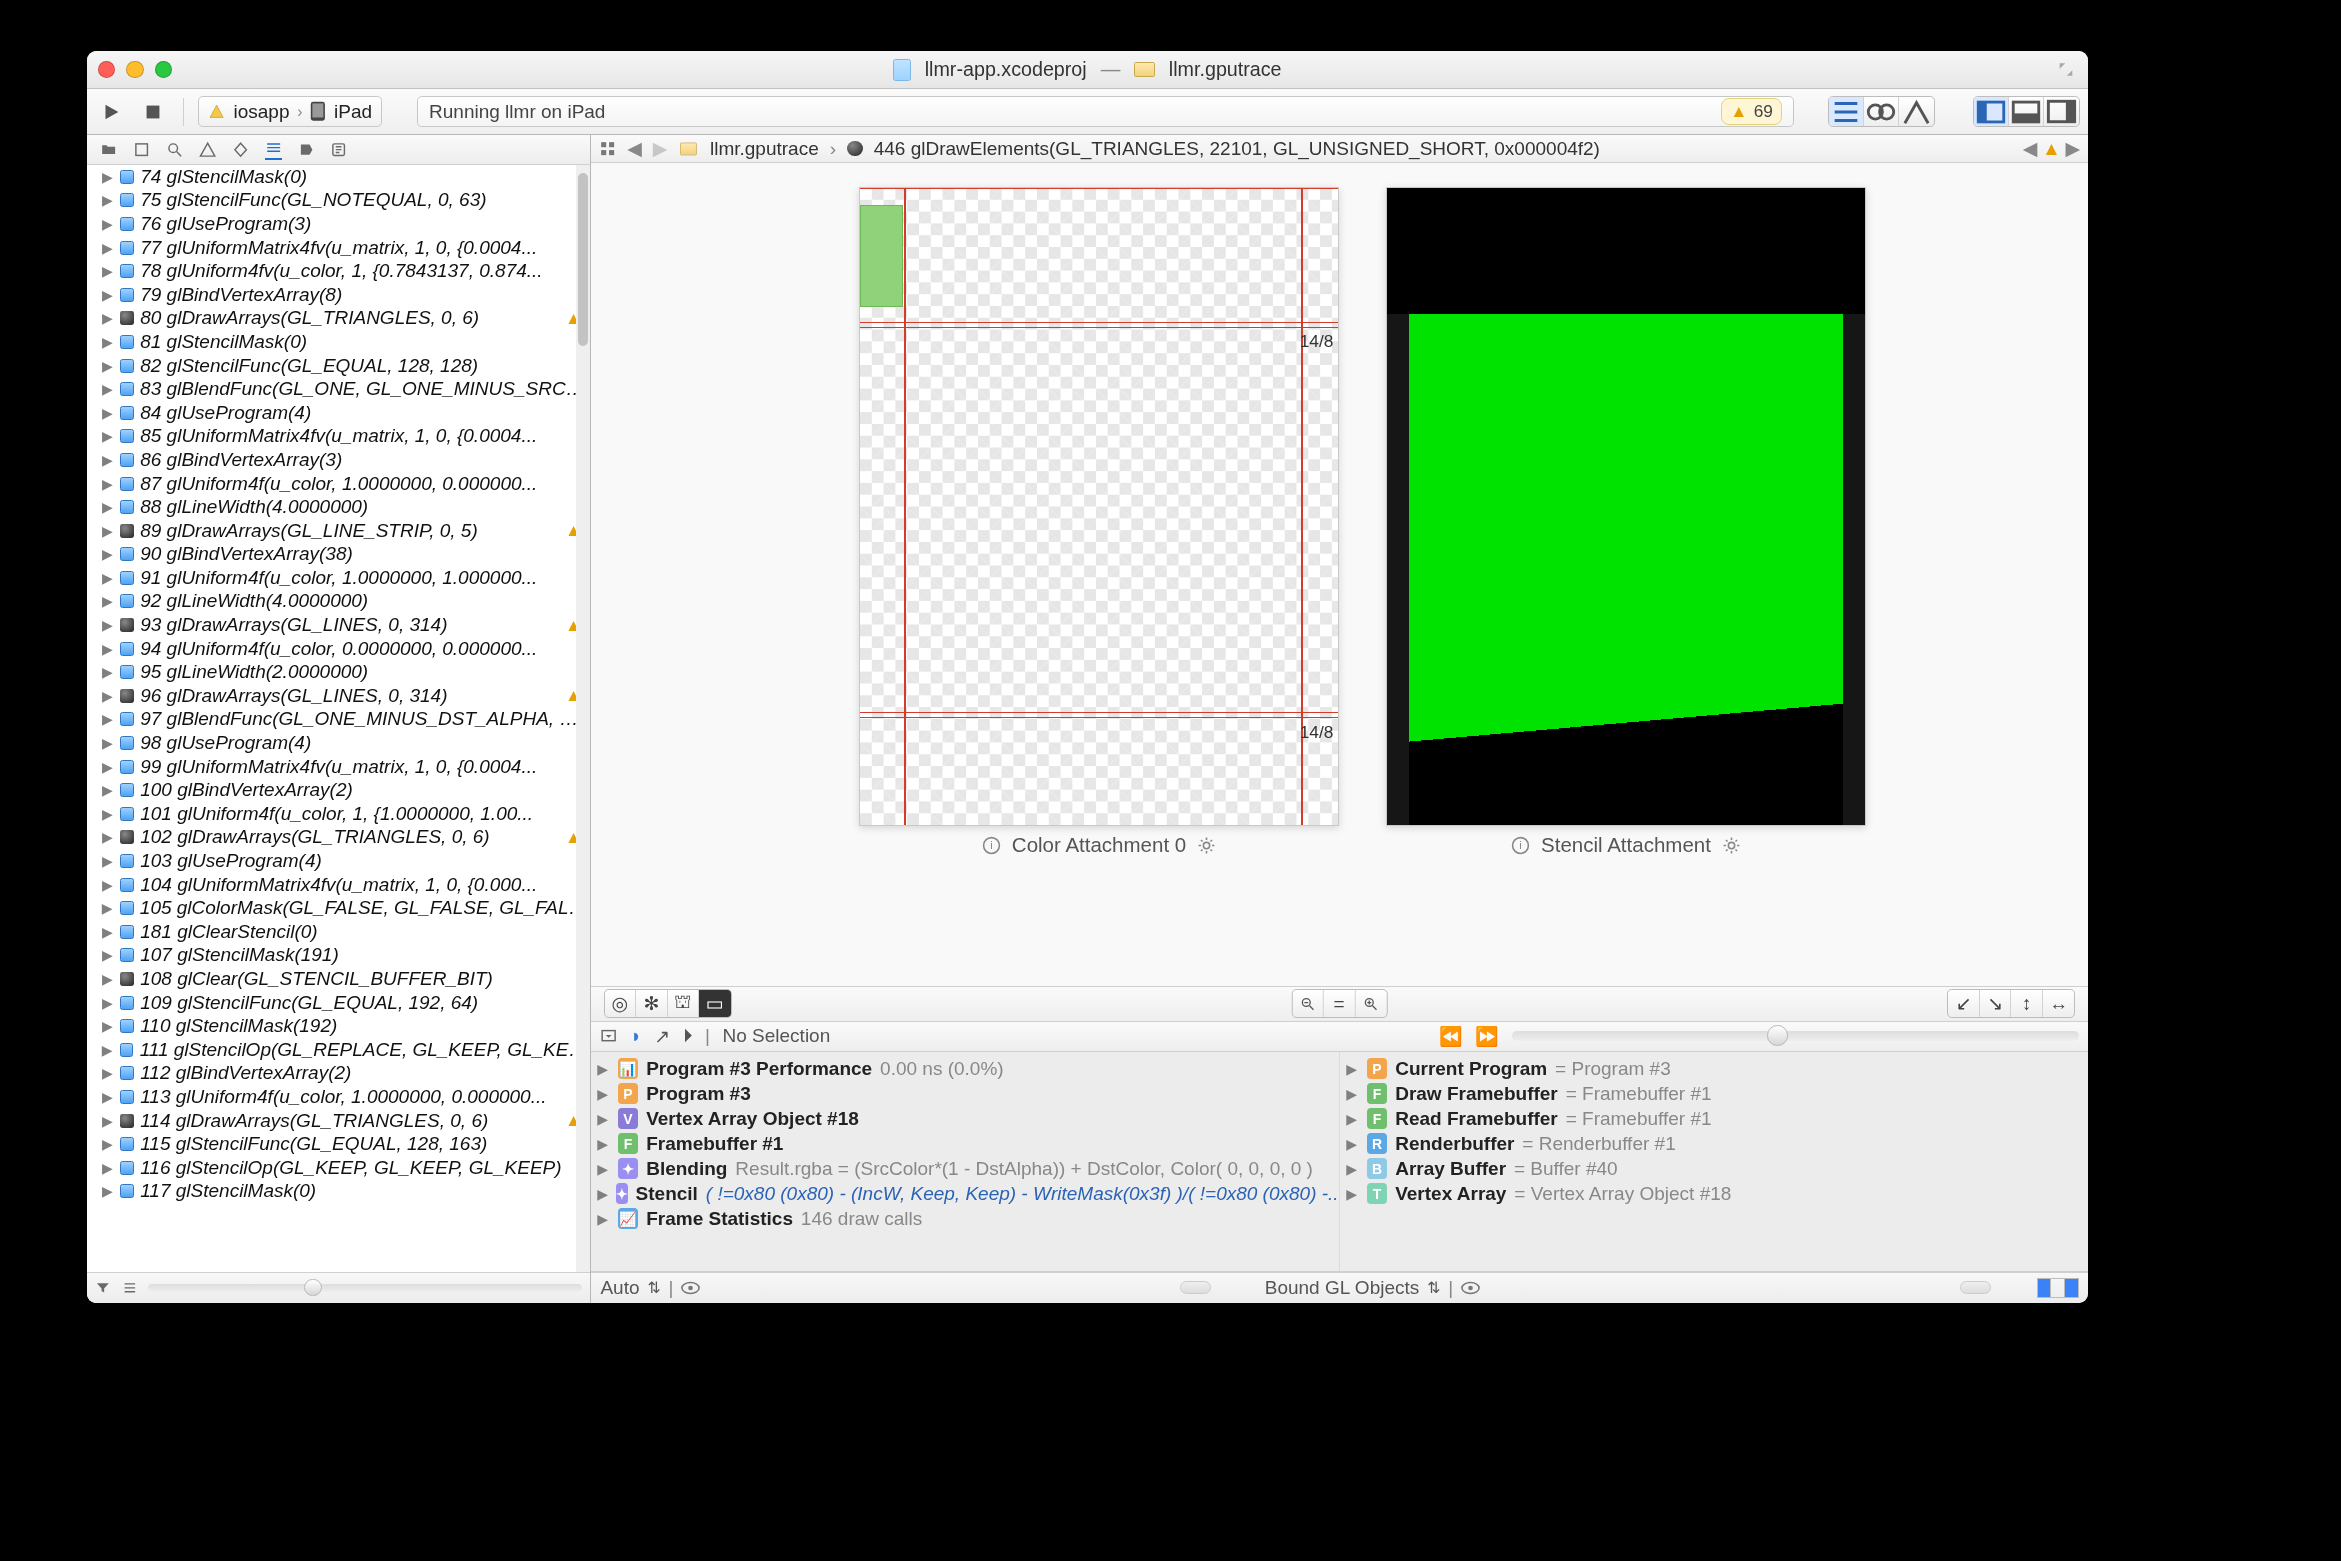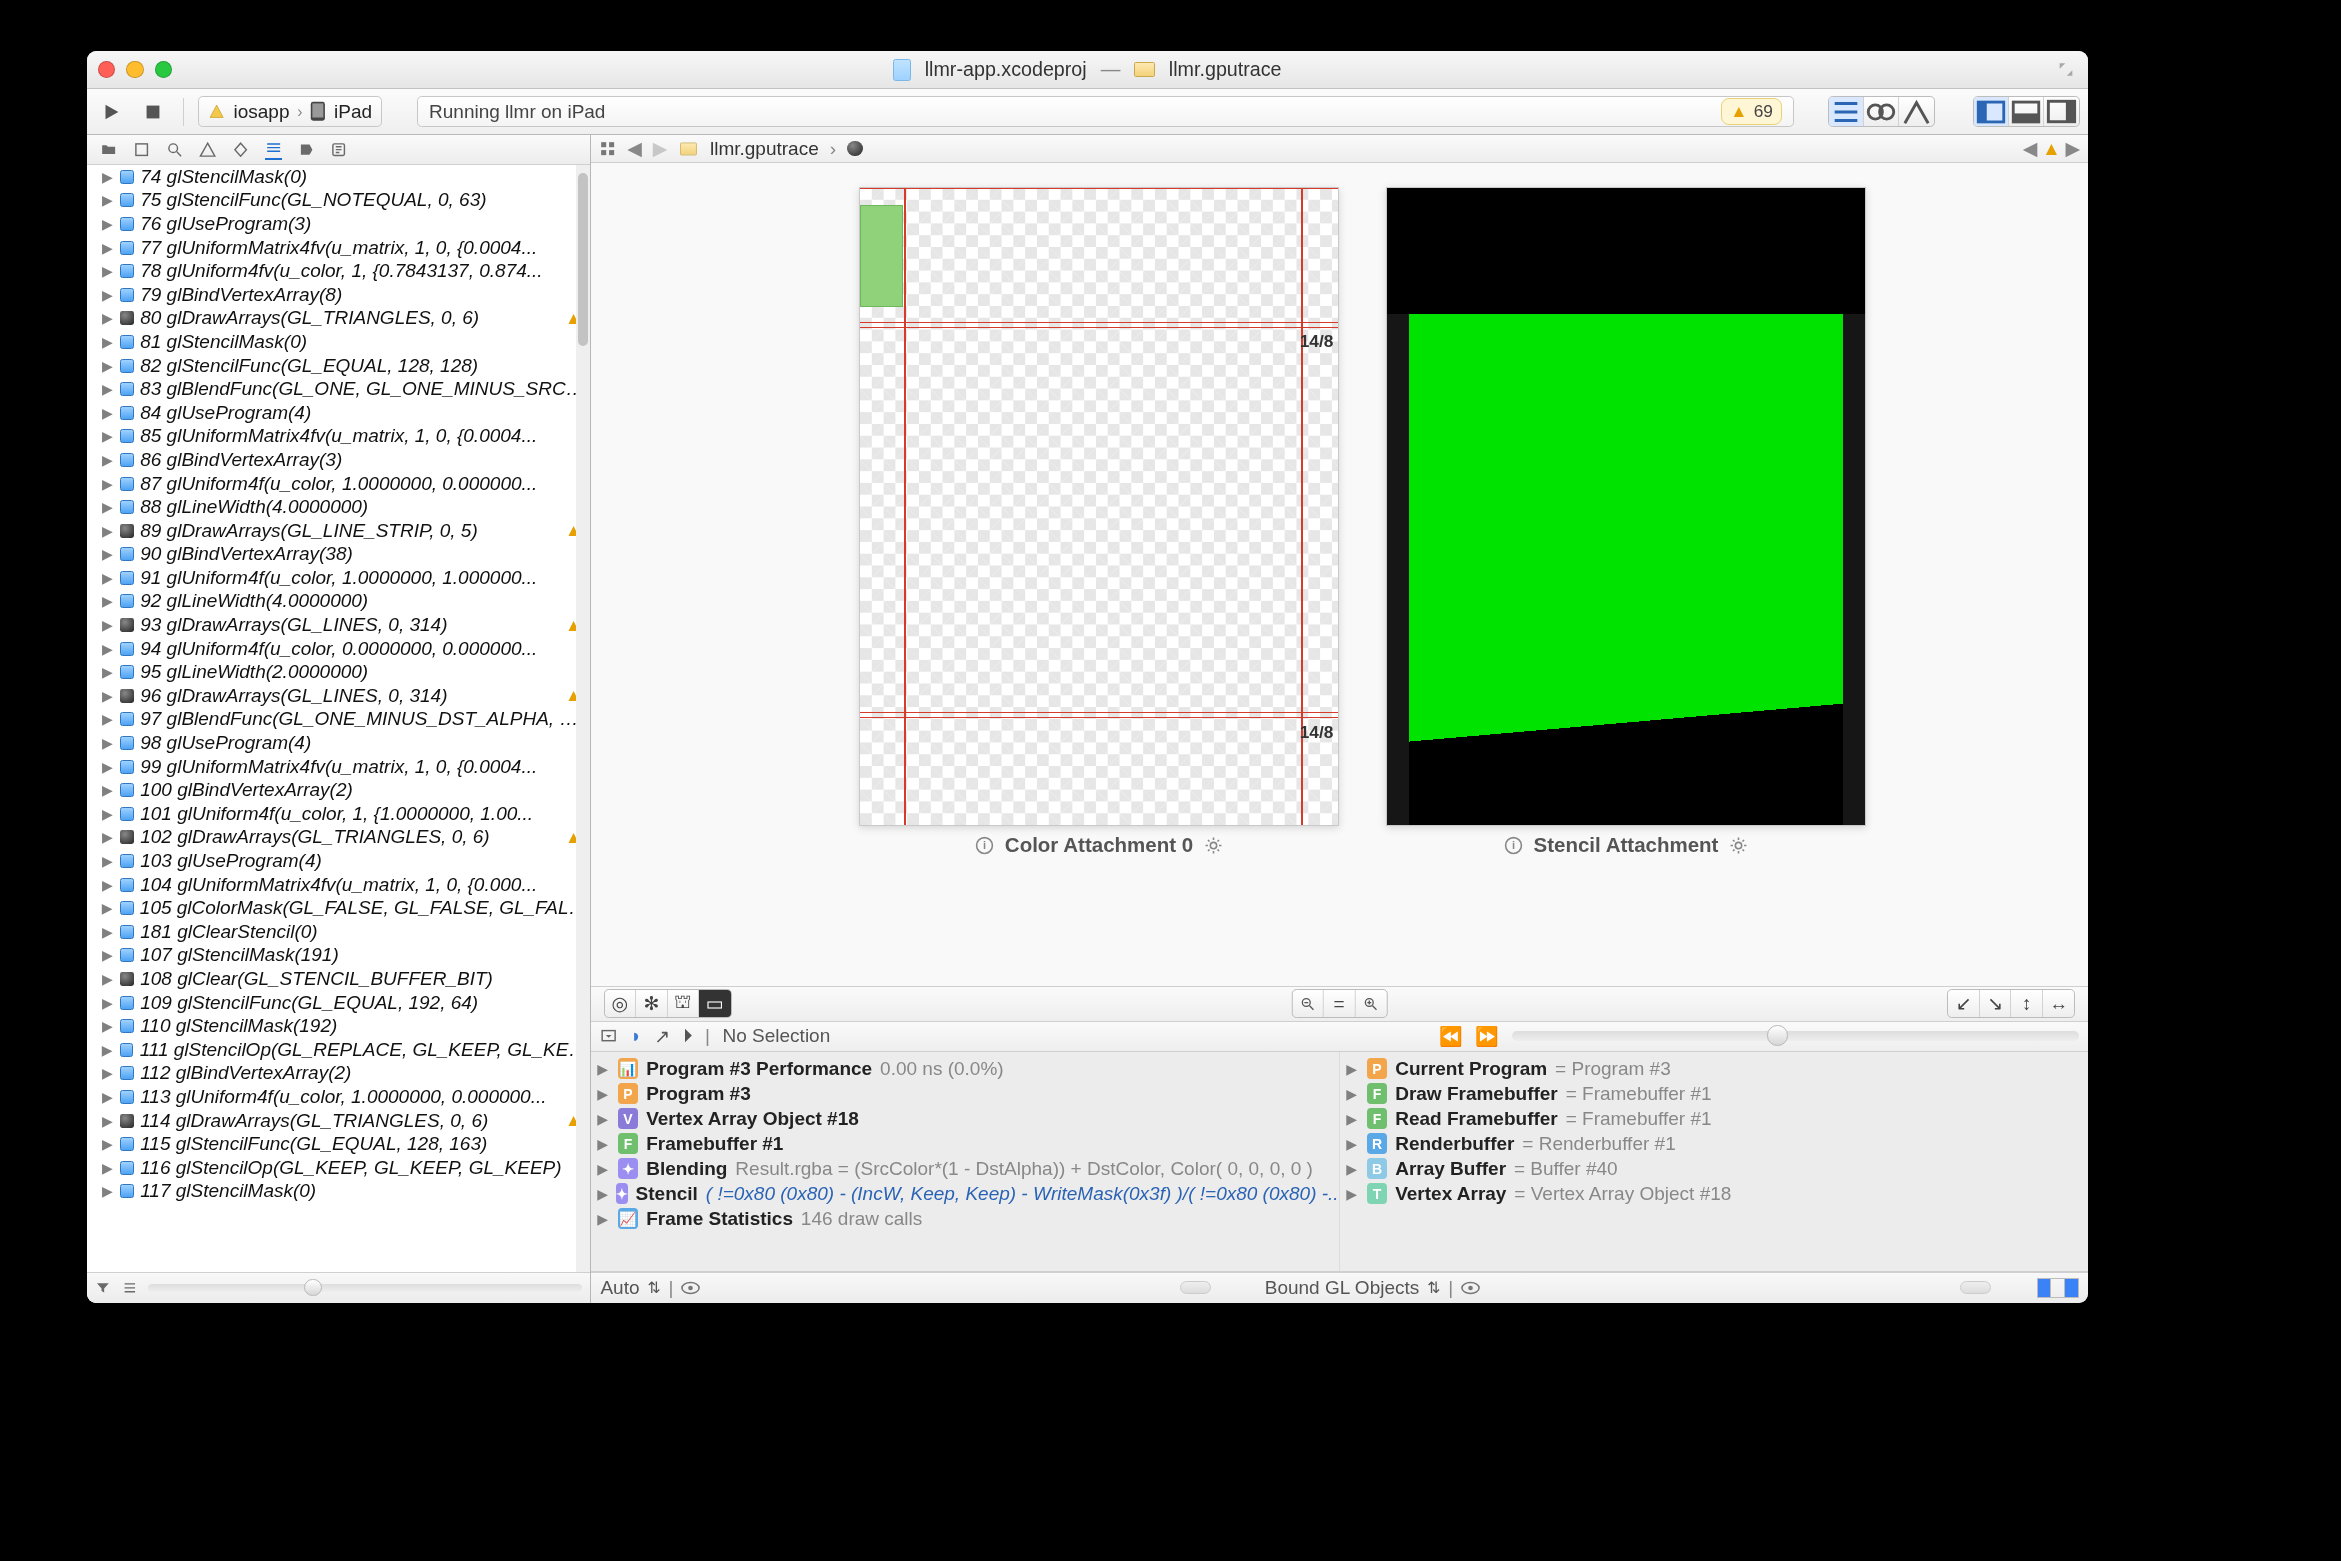--- a/index.html
+++ b/index.html
@@ -65,21 +65,21 @@
 
 
 .right { flex:1; display:flex; flex-direction:column; min-width:0;}
 .jumpbar { height:28px; border-bottom:0.8px solid #cfcfcf; display:flex; align-items:center; gap:11px; padding:0 7.9px; background:linear-gradient(#fafafa,#eee); font-size:19px; color:#333;}
 .jumpbar .sym{color:#888;}
 .jump-warn{ margin-left:auto; display:flex; align-items:center; gap:4.7px;}
 .jump-warn .t{color:#e6a100;}
 
 .editor { flex:1; display:flex; flex-direction:column; min-height:0; }
 
-.canvas-row { flex:1.1; display:flex; gap:47px; align-items:flex-start; justify-content:center; padding:23.6px 41px 0 87px; background:#f9f9f9;font-weight:bold;}
+.canvas-row { flex:1.1; display:flex; gap:47px; align-items:flex-start; justify-content:center; padding:23.6px 41px 0 87px; background:#f9f9f9;}
 .canvas-card{ width:480px; display:flex; flex-direction:column; align-items:center; }
 .canvas-box{ width:100%; height:639px; border:0.8px solid #c9c9c9; box-shadow:0 2.4px 7.9px rgba(0,0,0,.15); position:relative; overflow:hidden; }
 .checker{
   background-color:#fff;
   background-image:
     linear-gradient(45deg,#e6e6e6 25%,transparent 25%),
     linear-gradient(-45deg,#e6e6e6 25%,transparent 25%),
     linear-gradient(45deg,transparent 75%,#e6e6e6 75%),
     linear-gradient(-45deg,transparent 75%,#e6e6e6 75%);
   background-size:23.6px 23.6px;
@@ -553,20 +553,21 @@
                 <rect x="3" y="14" width="7" height="7" fill="#777"></rect>
                 <rect x="14" y="14" width="7" height="7" fill="#777"></rect>
               </svg>
             </span>
           <span class="sym">◀</span>
           <span class="sym" style="opacity:.4">▶</span>
           <span class="trace-icon" style="transform:scale(.8)"></span>
           <span>llmr.gputrace</span>
           <span class="sym">›</span>
           <span style="width:15.7px;height:15.7px;border-radius:50%;background:radial-gradient(circle at 35% 30%,#888,#222);display:inline-block"></span>
+          <span>446 glDrawElements(GL_TRIANGLES, 22101, GL_UNSIGNED_SHORT, 0x000004f2)</span>
           <span class="jump-warn">
             <span class="sym">◀</span>
             <span class="t">▲</span>
             <span class="sym">▶</span>
           </span>
         </div>
 
         <div class="editor">
           <div class="canvas-row">
             <div class="canvas-card">

